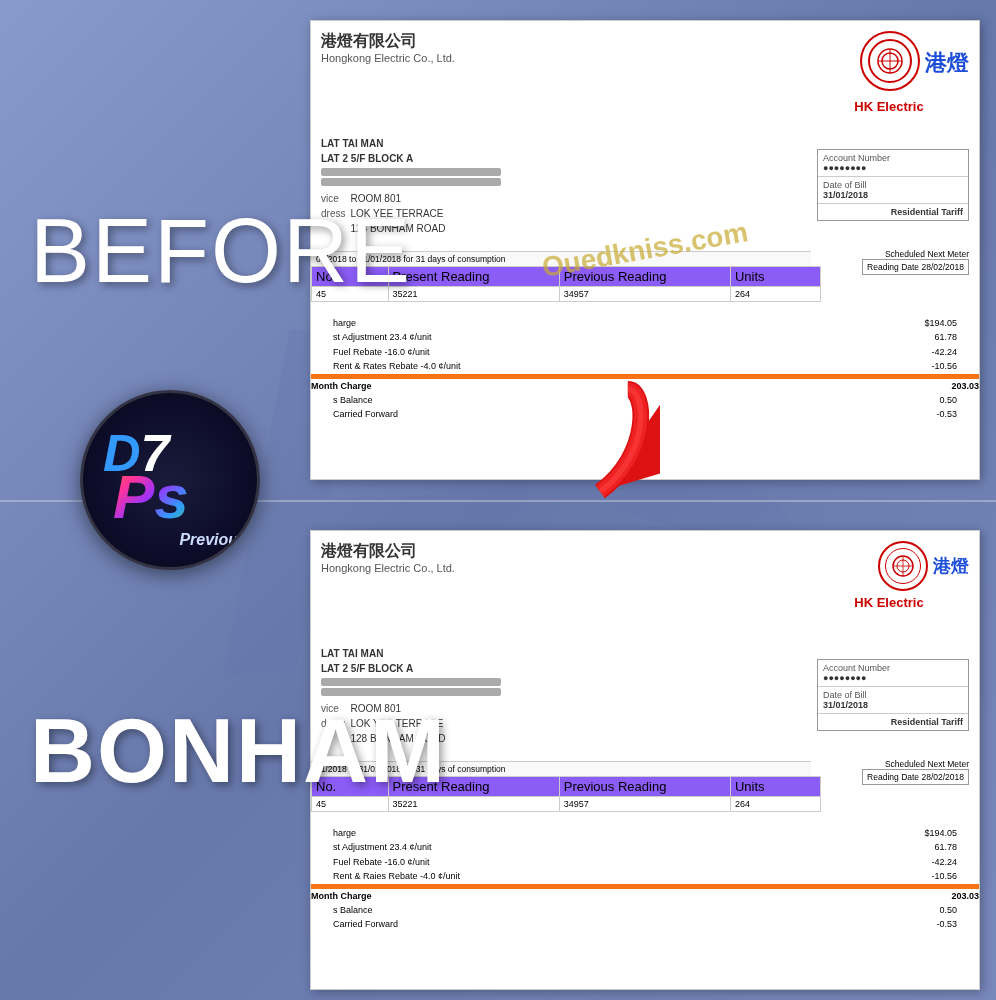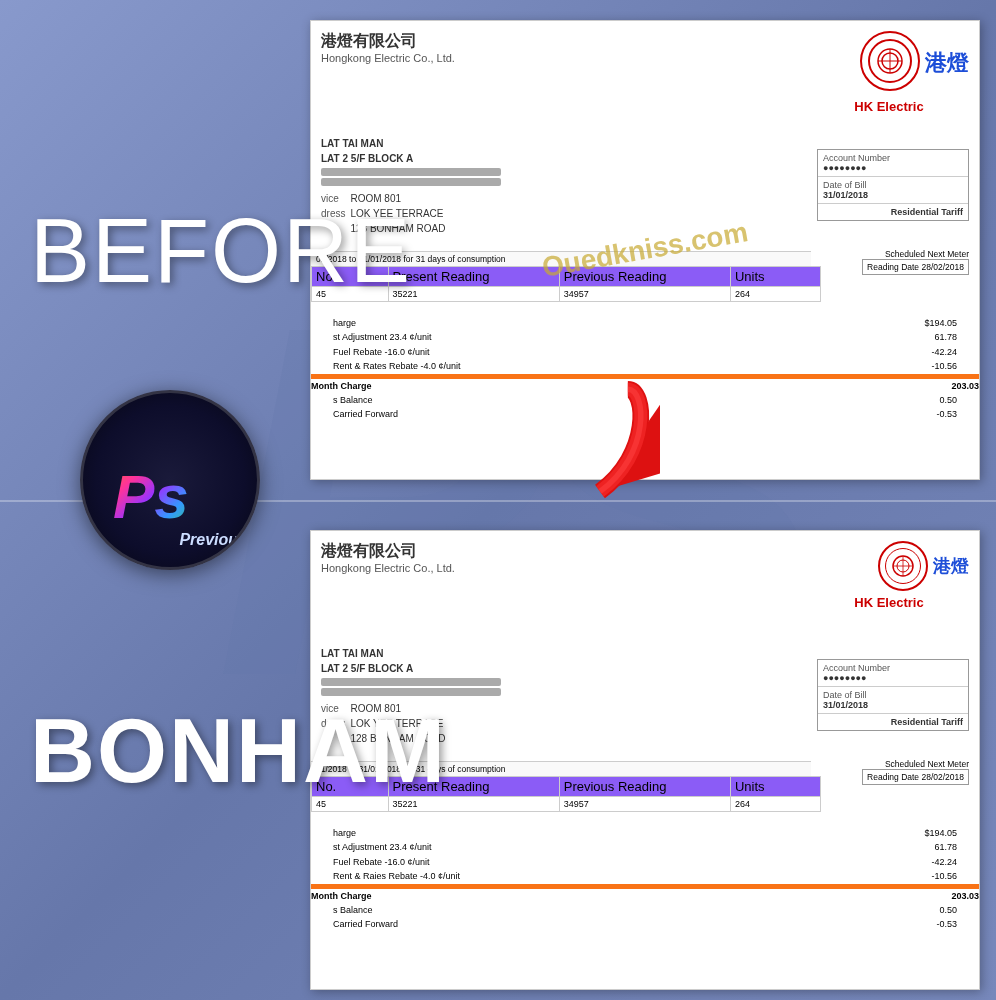--- a/index.html
+++ b/index.html
@@ -405,20 +405,23 @@
 
   <div class="bg-watermark">PS</div>
 
   <div class="label-before">BEFORE</div>
 
   <div class="label-after">BONHAM</div>
 
   <div class="divider-line"></div>
 
   <div class="logo-badge">
+    <div class="logo-text-d7">
+      <span class="d-letter">D</span><span class="seven-letter">7</span>
+    </div>
     <div class="logo-text-ps">Ps</div>
     <div class="logo-text-services">Previous</div>
   </div>
 
   <div class="bill-doc-top">
 
     <div class="bill-company-header">
       <div class="company-cn">港燈有限公司</div>
       <div class="company-en">Hongkong Electric Co., Ltd.</div>
     </div>

